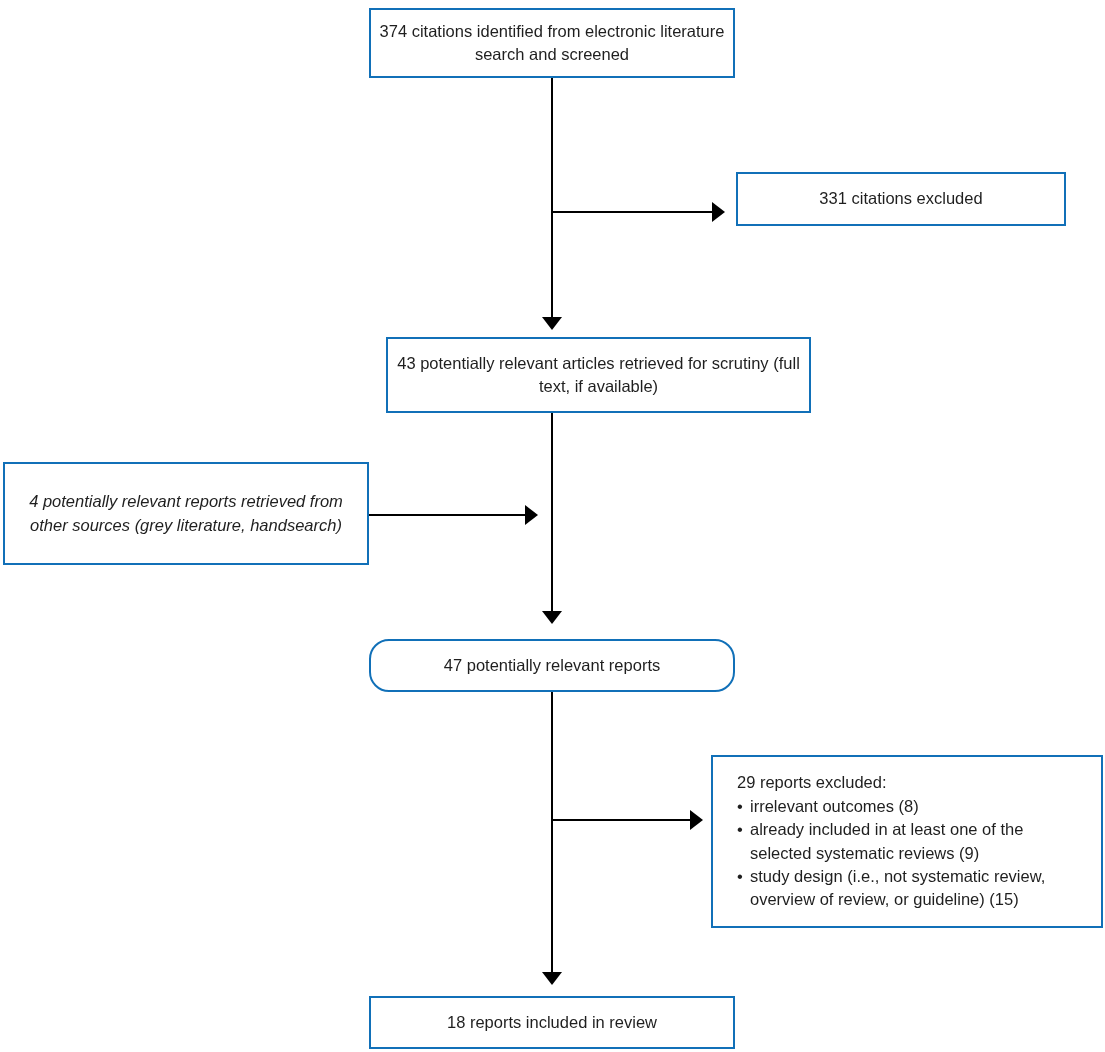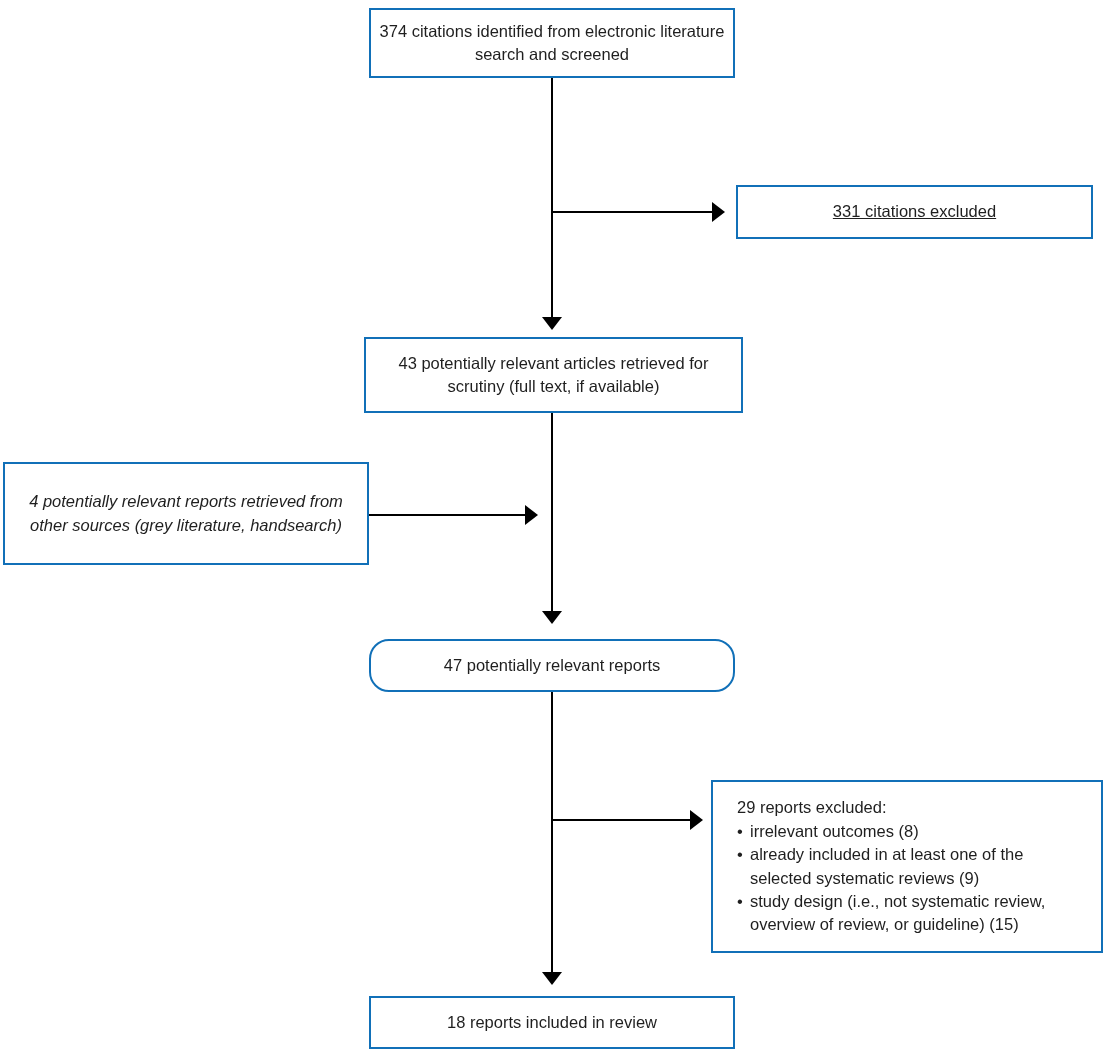--- a/index.html
+++ b/index.html
@@ -25,32 +25,31 @@
     display: flex;
     align-items: center;
     justify-content: center;
     text-align: center;
     padding: 4px 6px;
   }
   .fc-box .box-text { width: 100%; }
 
   
   #box-screened          { left: 369px; top: 8px;   width: 366px; height: 70px; }
-  #box-citations-excluded{ left: 736px; top: 185px; width: 357px; height: 54px; text-decoration: underline; }
-  #box-articles-retrieved{ left: 364px; top: 337px; width: 379px; height: 76px; }
+  #box-citations-excluded{ left: 736px; top: 172px; width: 330px; height: 54px; }
+  #box-articles-retrieved{ left: 386px; top: 337px; width: 425px; height: 76px; }
   #box-other-sources     { left: 3px;   top: 462px; width: 366px; height: 103px; font-style: italic; }
   #box-relevant-reports  { left: 369px; top: 639px; width: 366px; height: 53px; border-radius: 20px; }
   #box-reports-excluded  {
     left: 711px; top: 755px; width: 392px; height: 173px;
     flex-direction: column;
     align-items: flex-start;
     justify-content: center;
     text-align: left;
     padding: 10px 12px 10px 24px;
-    margin-top: 25px;
   }
   #box-included          { left: 369px; top: 996px; width: 366px; height: 53px; }
 
   .bullet-row { display: flex; align-items: flex-start; }
   .bullet-glyph { flex: none; width: 13px; }
 
   
   .vline, .hline { position: absolute; background: #000000; }
   .vline { width: 2px; }
   .hline { height: 2px; }

